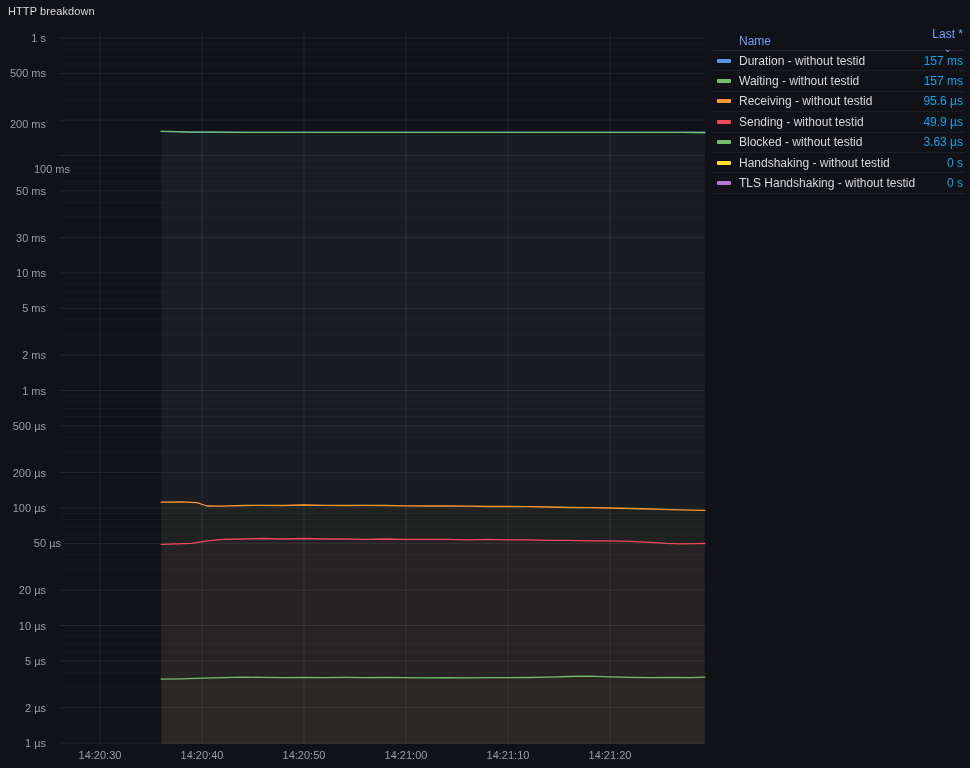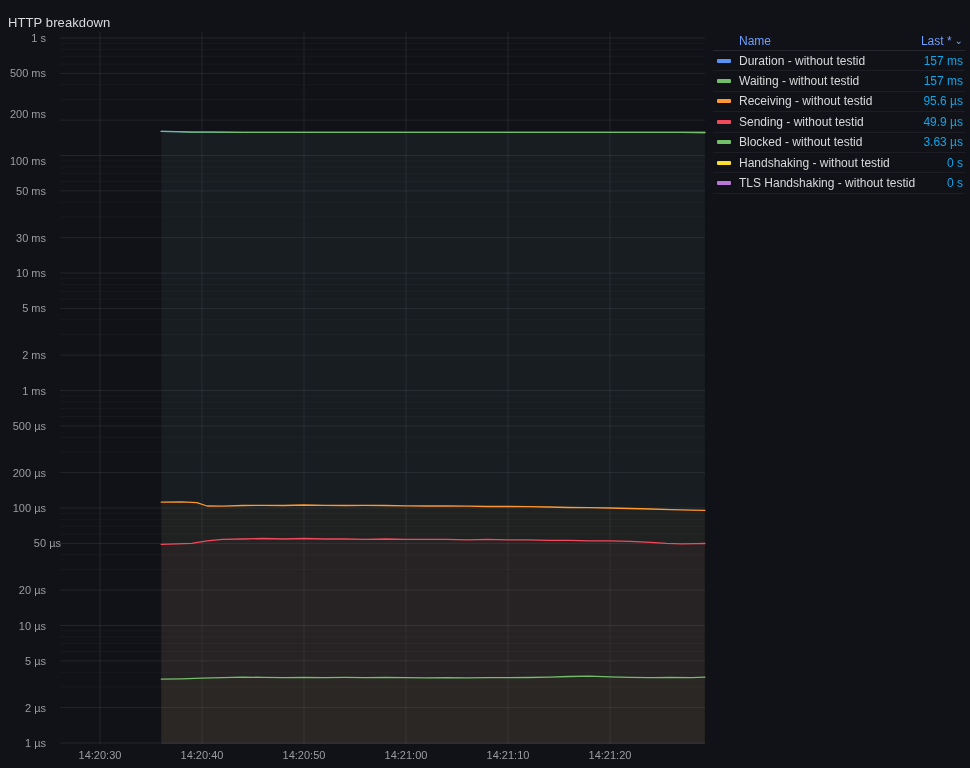--- a/index.html
+++ b/index.html
@@ -4,22 +4,22 @@
 <style>
   html,body{margin:0;padding:0;}
   body{
     width:970px;height:768px;overflow:hidden;
     background:#111217;
     font-family:"Liberation Sans","DejaVu Sans",sans-serif;
     -webkit-font-smoothing:antialiased;
   }
   .panel{position:relative;width:970px;height:768px;}
   .panel-title{
-    position:absolute;left:8px;top:15px;
-    font-size:13px;font-weight:500;color:#d9dadb;letter-spacing:.1px;
+    position:absolute;left:8px;top:5px;
+    font-size:11px;font-weight:500;color:#d9dadb;letter-spacing:.1px;
     cursor:pointer;
   }
   .chart-area{position:absolute;left:0;top:0;width:970px;height:585px;}
   #chart-svg{position:absolute;left:0;top:0;}
   .ytick{
     position:absolute;left:0;width:46px;text-align:right;
     font-size:11px;line-height:14px;color:#9a9ca3;white-space:nowrap;
   }
   .xtick{
     position:absolute;width:90px;text-align:center;
@@ -29,21 +29,21 @@
     position:absolute;left:713px;top:31px;width:252px;
     font-size:12px;z-index:2;
   }
   .legend-header{
     display:flex;align-items:center;justify-content:space-between;
     height:19px;padding:0 2px 0 4px;
     border-bottom:1px solid rgba(204,204,220,0.12);
     color:#6e9fff;font-weight:500;
   }
   .lh-name{margin-left:22px;cursor:pointer;}
-  .lh-last{cursor:pointer;display:flex;align-items:center;gap:3px;}
+  .lh-last{cursor:pointer;display:flex;align-items:center;gap:3px;flex-direction:column;}
   .lh-last .caret{font-size:10px;line-height:10px;color:#6e9fff;}
   .legend-row{
     display:flex;align-items:center;height:19.4px;
     padding:0 2px 0 4px;
     border-bottom:1px solid rgba(204,204,220,0.07);
     cursor:pointer;
   }
   .swatch{width:14px;height:4px;border-radius:1px;margin-right:8px;flex:none;}
   .l-label{color:#d8d9da;flex:1;white-space:nowrap;overflow:hidden;}
   .l-value{color:#0ea5e9;margin-left:8px;white-space:nowrap;}
@@ -134,22 +134,22 @@
         <g>
           <polyline points="161.2,131.4 176.5,131.7 191.8,132.1 212.2,132.2 242.8,132.4 283.6,132.3 324.4,132.4 365.2,132.3 406.0,132.4 446.8,132.3 487.6,132.4 528.4,132.4 569.2,132.4 610.0,132.3 650.8,132.4 681.4,132.4 704.9,132.5" fill="none" stroke="#5794f2" stroke-width="1.3" stroke-linejoin="round" stroke-linecap="round"></polyline>
           <polyline points="161.2,131.4 176.5,131.7 191.8,132.1 212.2,132.2 242.8,132.4 283.6,132.3 324.4,132.4 365.2,132.3 406.0,132.4 446.8,132.3 487.6,132.4 528.4,132.4 569.2,132.4 610.0,132.3 650.8,132.4 681.4,132.4 704.9,132.5" fill="none" stroke="#73bf69" stroke-width="1.3" stroke-linejoin="round" stroke-linecap="round"></polyline>
           <polyline points="161.2,502.2 181.6,501.8 196.9,502.7 207.1,506.0 222.4,506.2 242.8,505.5 263.2,505.3 283.6,505.5 304.0,505.0 324.4,505.3 344.8,505.5 365.2,505.3 385.6,505.5 406.0,505.8 426.4,506.0 446.8,506.0 467.2,506.2 487.6,506.5 508.0,506.5 528.4,506.7 548.8,507.0 569.2,507.5 589.6,507.7 610.0,508.0 630.4,508.5 650.8,509.0 671.2,509.6 691.6,510.1 704.9,510.3" fill="none" stroke="#ff9830" stroke-width="1.3" stroke-linejoin="round" stroke-linecap="round"></polyline>
           <polyline points="161.2,544.4 176.5,543.9 191.8,543.4 207.1,540.9 222.4,539.4 242.8,539.0 263.2,538.5 283.6,539.0 304.0,538.5 324.4,539.0 344.8,539.0 365.2,539.4 385.6,539.0 406.0,539.4 426.4,539.4 446.8,539.4 467.2,539.9 487.6,539.4 508.0,539.9 528.4,539.9 548.8,540.4 569.2,540.4 589.6,540.9 610.0,540.9 630.4,541.4 650.8,542.4 666.1,543.4 681.4,543.9 696.7,543.7 704.9,543.5" fill="none" stroke="#f2495c" stroke-width="1.3" stroke-linejoin="round" stroke-linecap="round"></polyline>
           <polyline points="161.2,679.1 181.6,678.8 202.0,678.2 222.4,677.6 242.8,677.1 263.2,677.4 283.6,677.6 304.0,677.5 324.4,677.6 344.8,677.4 365.2,677.6 385.6,677.5 406.0,677.6 426.4,677.8 446.8,677.6 467.2,677.9 487.6,677.6 508.0,677.6 528.4,677.5 548.8,677.2 569.2,676.5 589.6,676.2 610.0,676.8 630.4,677.4 650.8,677.6 671.2,677.5 691.6,677.6 704.9,677.2" fill="none" stroke="#73bf69" stroke-width="1.3" stroke-linejoin="round" stroke-linecap="round"></polyline>
         </g>
       </svg>
   <div class="ytick" style="top: 31px;">1 s</div>
       <div class="ytick" style="top: 66.371px;">500 ms</div>
-      <div class="ytick" style="top: 107px;">200 ms</div>
-      <div class="ytick" style="top: 154px;">100 ms</div>
+      <div class="ytick" style="top: 117px;">200 ms</div>
+      <div class="ytick" style="top: 162px; padding-left: 24px;">100 ms</div>
       <div class="ytick" style="top: 183.871px;">50 ms</div>
       <div class="ytick" style="top: 230.629px;">30 ms</div>
       <div class="ytick" style="top: 266px;">10 ms</div>
       <div class="ytick" style="top: 301.371px;">5 ms</div>
       <div class="ytick" style="top: 348.129px;">2 ms</div>
       <div class="ytick" style="top: 383.5px;">1 ms</div>
       <div class="ytick" style="top: 418.871px;">500 µs</div>
       <div class="ytick" style="top: 465.629px;">200 µs</div>
       <div class="ytick" style="top: 501px;">100 µs</div>
       <div class="ytick" style="top: 536.371px; padding-left: 15px;">50 µs</div>

